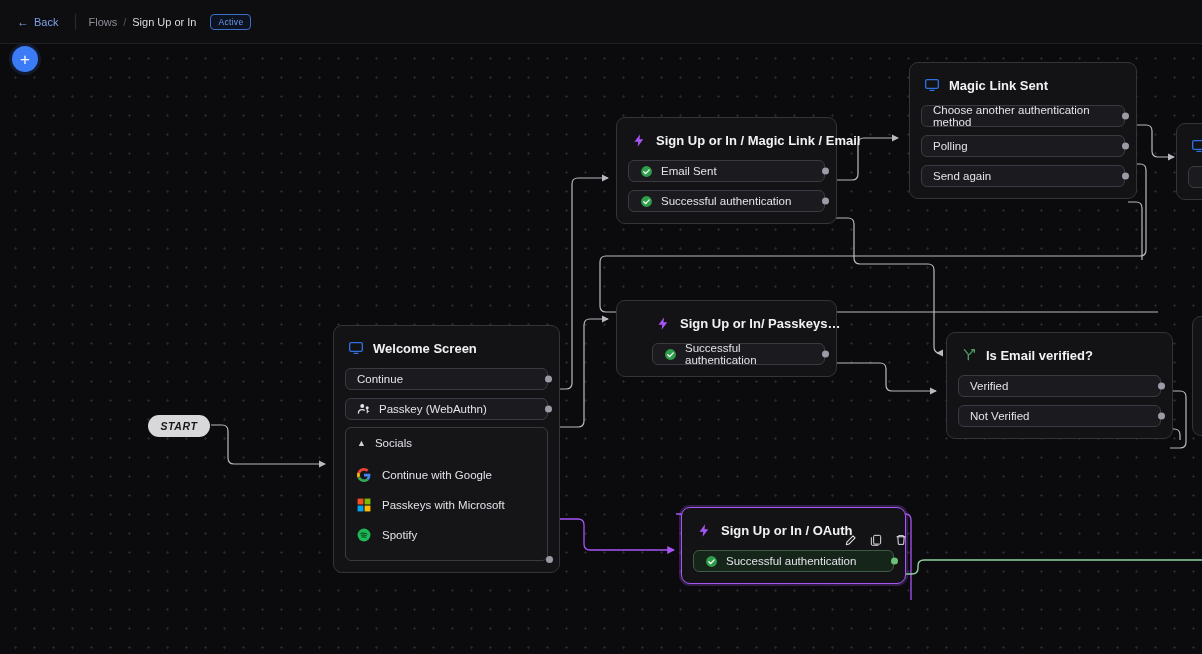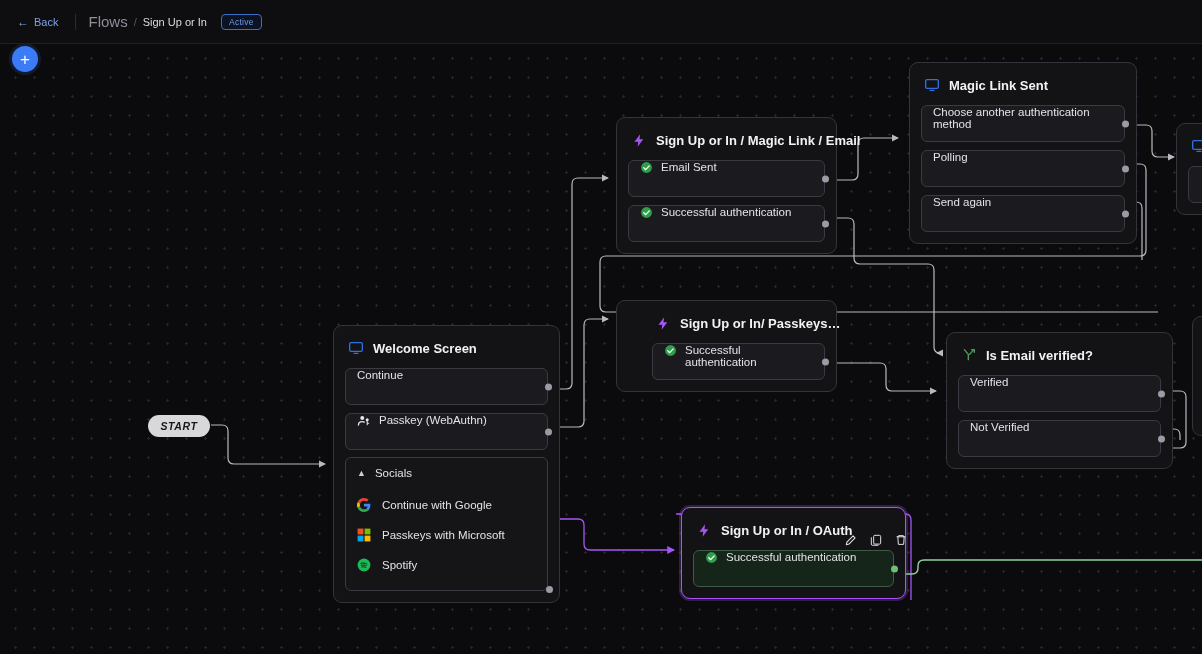--- a/index.html
+++ b/index.html
@@ -19,21 +19,21 @@
     padding-left: 12px;
     z-index: 50;
   }
   .back-btn {
     display: flex; align-items: center; gap: 5px;
     color: #7ea2e8; font-size: 11px; cursor: pointer;
     padding: 3px 5px; border-radius: 4px;
   }
   .back-arrow { font-size: 12px; line-height: 1; color:#7ea2e8; }
   .vsep { width: 1px; height: 16px; background: #2a2a31; margin: 0 12px; }
-  .crumb { color: #8e8e99; font-size: 15px; }
+  .crumb { color: #8e8e99; font-size: 11px; }
   .crumb-sep { color: #55555f; font-size: 11px; margin: 0 6px; }
   .crumb-current { color: #dcdce3; font-size: 11px; }
   .badge-active {
     margin-left: 14px;
     border: 1px solid #3b6fc4;
     color: #6d9ce8;
     font-size: 8.5px;
     letter-spacing: .3px;
     padding: 2px 7px;
     border-radius: 4px;
@@ -91,22 +91,22 @@
   }
   .node-title { color: #f2f2f5; font-size: 13px; font-weight: 700; white-space: nowrap; }
   .node-icon { width: 16px; height: 16px; display: flex; align-items: center; justify-content: center; flex: 0 0 auto; }
 
   .port {
     background: #1b1b1f;
     border: 1px solid #3a3a42;
     border-radius: 6px;
     color: #e2e2e8;
     font-size: 11.5px;
-    height: 37px;
-    display: flex; gap: 8px;
+    height: 22px;
+    display: flex; align-items: center; gap: 8px;
     padding: 0 11px;
     margin-bottom: 7px;
     cursor: pointer;
     position: relative;
     margin-top: 8px;
   }
   .port:last-child { margin-bottom: 0; }
   .port .dot-r {
     position: absolute; right: -4.5px; top: 50%; transform: translateY(-50%);
     width: 7px; height: 7px; border-radius: 50%;

